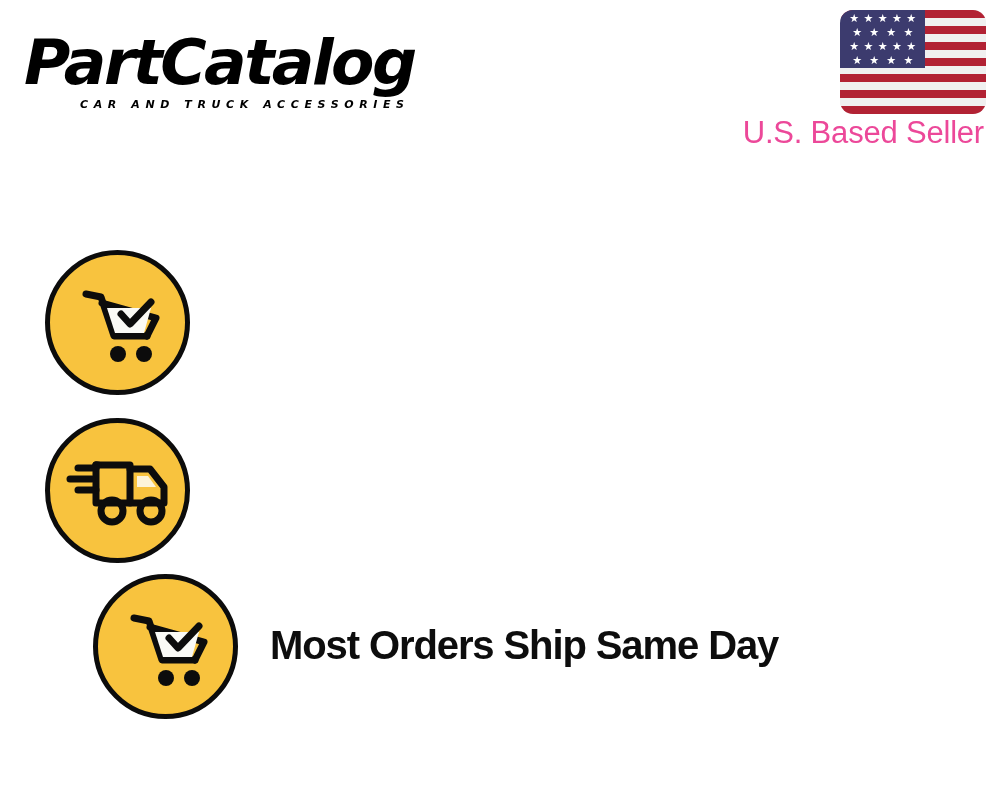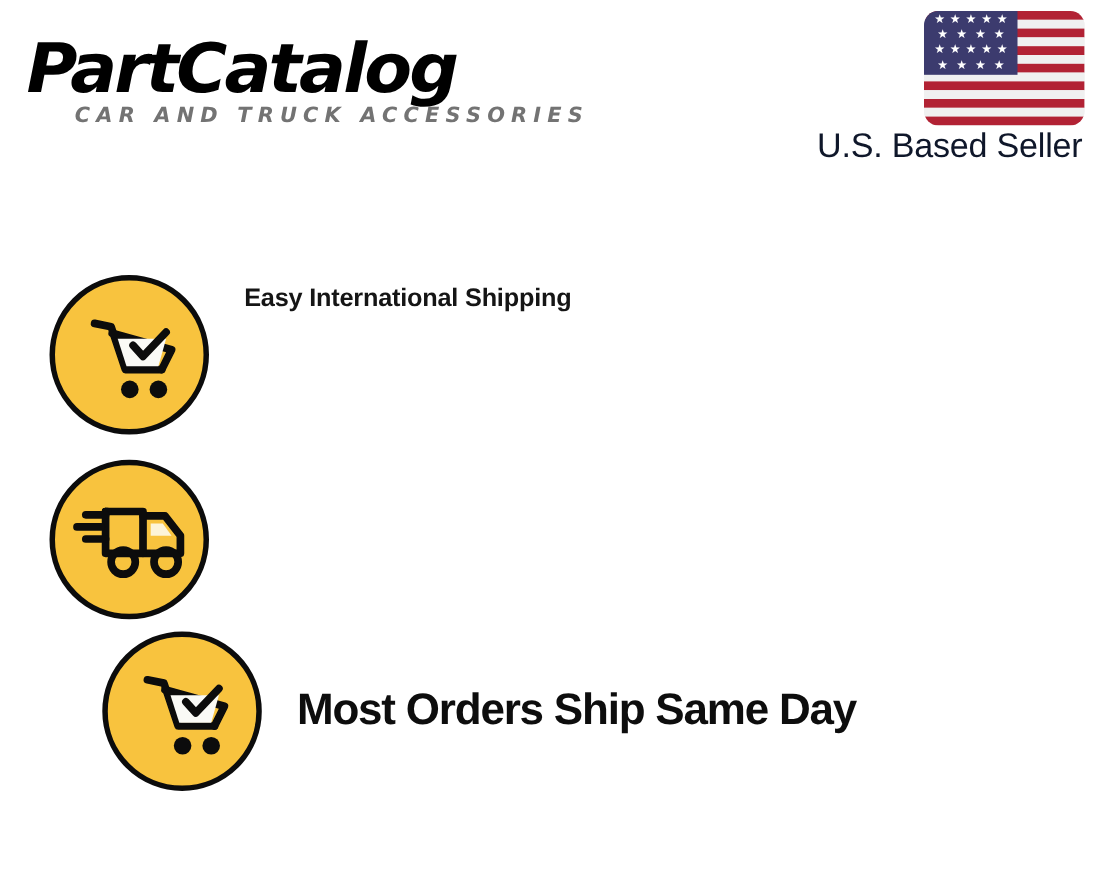--- a/index.html
+++ b/index.html
@@ -42,27 +42,27 @@
     letter-spacing: -2.5px;
     color: #000000;
     white-space: nowrap;
     transform: scaleX(1.02);
     transform-origin: left center;
   }
   .logo-tagline {
     font-family: "DejaVu Sans", sans-serif;
     font-weight: 700;
     font-style: italic;
-    font-size: 19px;
+    font-size: 11px;
     line-height: 16px;
     letter-spacing: 5.6px;
-    color: #737373;
+    color: #000000;
     white-space: nowrap;
     margin-top: 1px;
-    margin-left: 44px;
+    margin-left: 56px;
   }
 
   
   .seller-block {
     position: absolute;
     right: 14px;
     top: 10px;
     width: 290px;
     text-align: right;
   }
@@ -97,21 +97,21 @@
     color: #ffffff;
     font-size: 11px;
     line-height: 11px;
     transform: translate(-50%, -50%);
   }
   .seller-text {
     font-family: "Liberation Sans", "DejaVu Sans", sans-serif;
     font-weight: 400;
     font-size: 31px;
     line-height: 38px;
-    color: #0f172a;
+    color: #ec4899;
     letter-spacing: -0.2px;
     white-space: nowrap;
     margin-top: 0px;
     padding-right: 2px;
   }
 
   
   .features {
     position: absolute;
     left: 0;
@@ -244,21 +244,20 @@
         <path d="M18 16 L33 19 L46 58 L79 58" fill="none" stroke="#0c0c0c" stroke-width="7" stroke-linecap="round" stroke-linejoin="round"></path>
         <path d="M34 25 L88 40 L79 58" fill="none" stroke="#0c0c0c" stroke-width="7" stroke-linecap="round" stroke-linejoin="round"></path>
         <path d="M39 30 L83 30 L76 55 L47 55 Z" fill="#FAFAF6"></path>
         <path d="M53 36 L62 46 L83 24" fill="none" stroke="#0c0c0c" stroke-width="7" stroke-linecap="round" stroke-linejoin="round"></path>
         <circle cx="50" cy="76" r="8" fill="#0c0c0c"></circle>
         <circle cx="76" cy="76" r="8" fill="#0c0c0c"></circle>
       </svg>
     </div>
     <div class="feature-text">
       <div class="sub-spacer"></div>
-      <div class="feature-sub strong">Easy International Shipping</div>
     </div>
   </div>
 
   <div class="feature-row row-1">
     <div class="icon-badge">
       <svg width="104" height="80" viewBox="0 0 104 80" aria-hidden="true">
         <path d="M30 14 L30 52 L98 52 L98 36 L84 18 L64 18" fill="none" stroke="#0c0c0c" stroke-width="7" stroke-linecap="round" stroke-linejoin="round"></path>
         <path d="M30 14 L64 14 L64 52" fill="none" stroke="#0c0c0c" stroke-width="7" stroke-linecap="round" stroke-linejoin="round"></path>
         <path d="M71 25 L82 25 L90 36 L71 36 Z" fill="#FDF4D8"></path>
         <path d="M30 14 L32 14" fill="none" stroke="#0c0c0c" stroke-width="7" stroke-linecap="round"></path>

